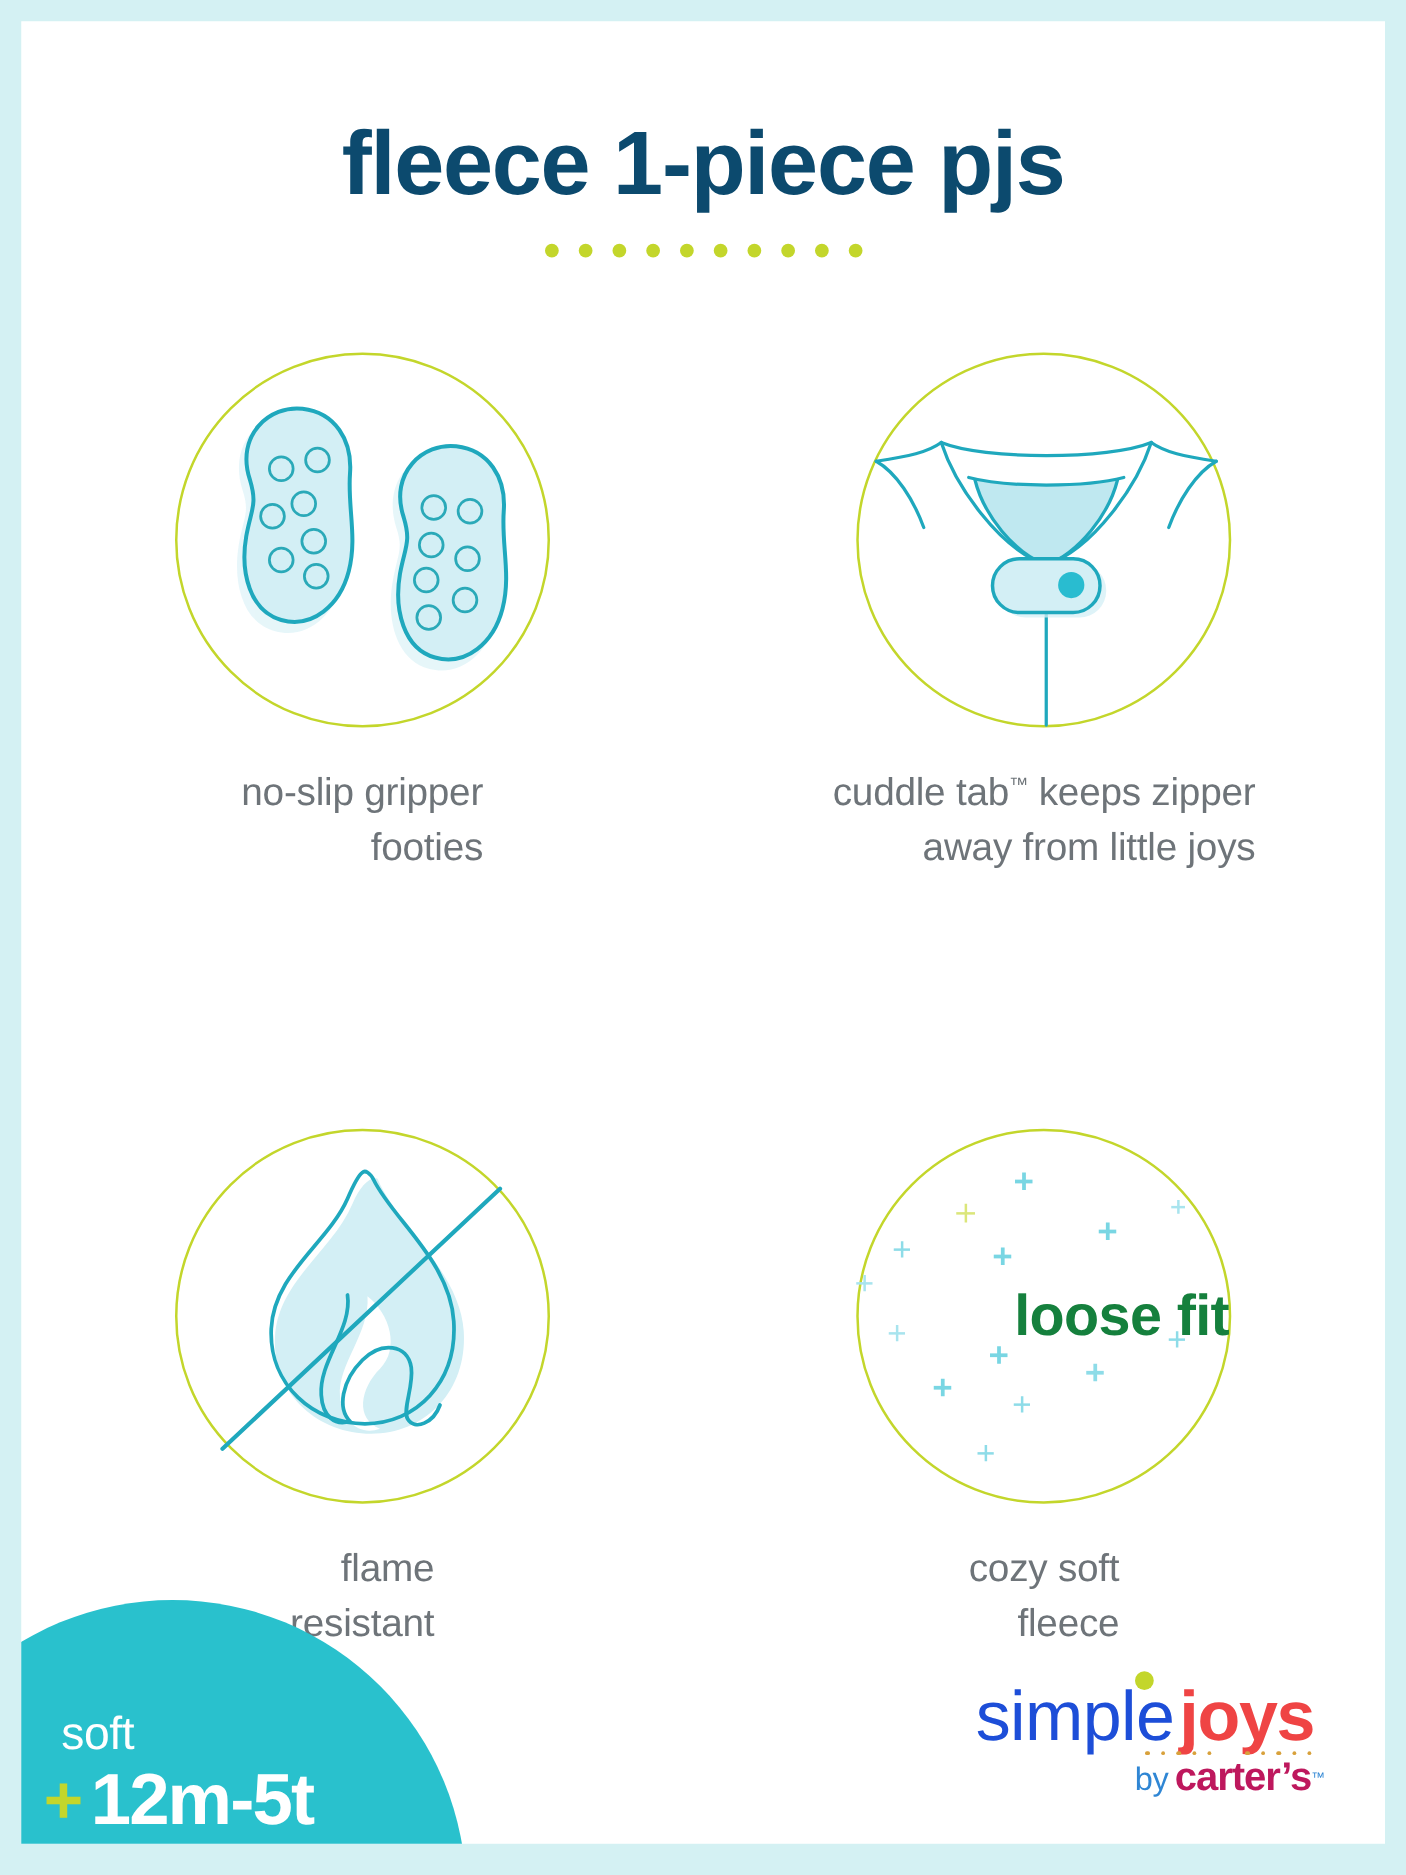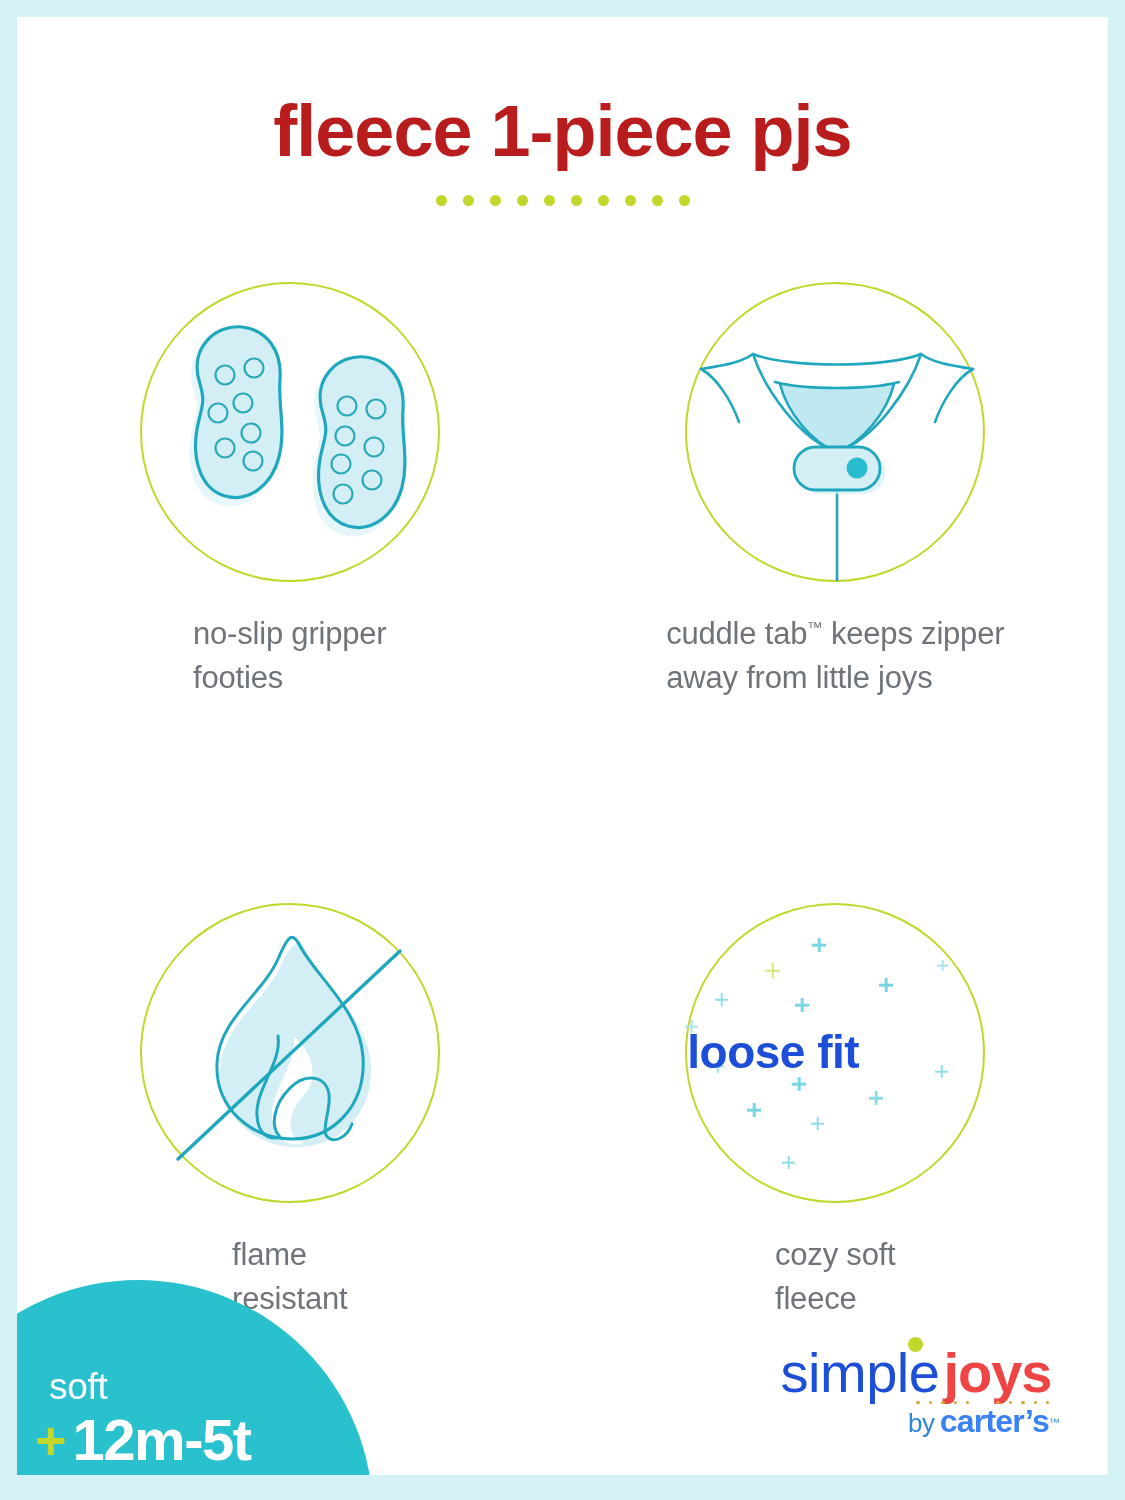--- a/index.html
+++ b/index.html
@@ -34,21 +34,21 @@
   
   .title {
     position: absolute;
     left: 0;
     top: 78px;
     width: 1091px;
     text-align: center;
     font-size: 72px;
     font-weight: bold;
     letter-spacing: -1px;
-    color: #b91c1c;
+    color: #0c4a6e;
     line-height: 1;
   }
 
   .dotrow {
     position: absolute;
     left: 0;
     top: 178px;
     width: 1091px;
     display: flex;
     justify-content: center;
@@ -90,21 +90,21 @@
   .circle svg {
     position: absolute;
     left: 0;
     top: 0;
     width: 300px;
     height: 300px;
     overflow: visible;
   }
   .caption {
     margin-top: 30px;
-    text-align: left;
+    text-align: right;
     font-size: 31px;
     line-height: 1.42;
     color: #6e7479;
     font-weight: normal;
     letter-spacing: -0.2px;
   }
   .caption sup {
     font-size: 0.5em;
     vertical-align: super;
     line-height: 0;
@@ -113,24 +113,24 @@
     margin-top: 203px;
   }
 
   
   .loose-text {
     position: absolute;
     left: 0;
     top: 50%;
     width: 100%;
     transform: translateY(-52%);
-    text-align: left;
+    text-align: right;
     font-size: 46px;
     font-weight: bold;
-    color: #1d4ed8;
+    color: #15803d;
     letter-spacing: -0.5px;
     z-index: 3;
   }
   .plus {
     position: absolute;
     z-index: 2;
   }
   .plus::before, .plus::after {
     content: "";
     position: absolute;
@@ -258,21 +258,21 @@
   }
   .logo-by {
     font-size: 26px;
     font-weight: normal;
     color: #2f86d4;
     letter-spacing: -0.3px;
   }
   .logo-carters {
     font-size: 32px;
     font-weight: bold;
-    color: #3b82f6;
+    color: #be185d;
     letter-spacing: -0.8px;
     margin-left: 5px;
   }
   .logo-tm {
     font-size: 11px;
     vertical-align: super;
     color: #2f86d4;
   }
 </style>
 </head>

